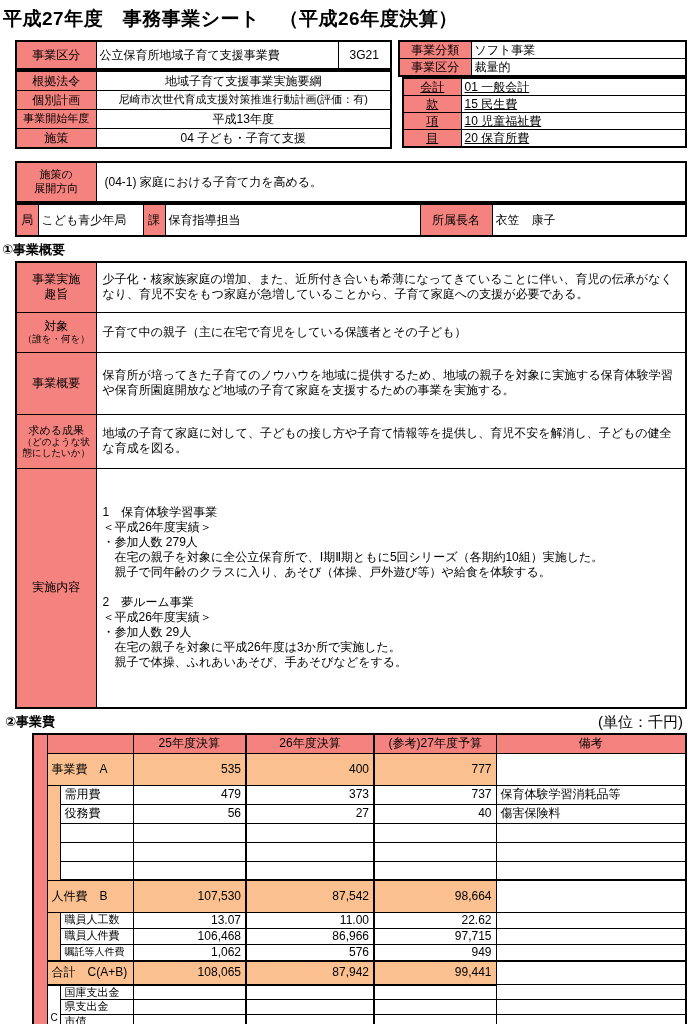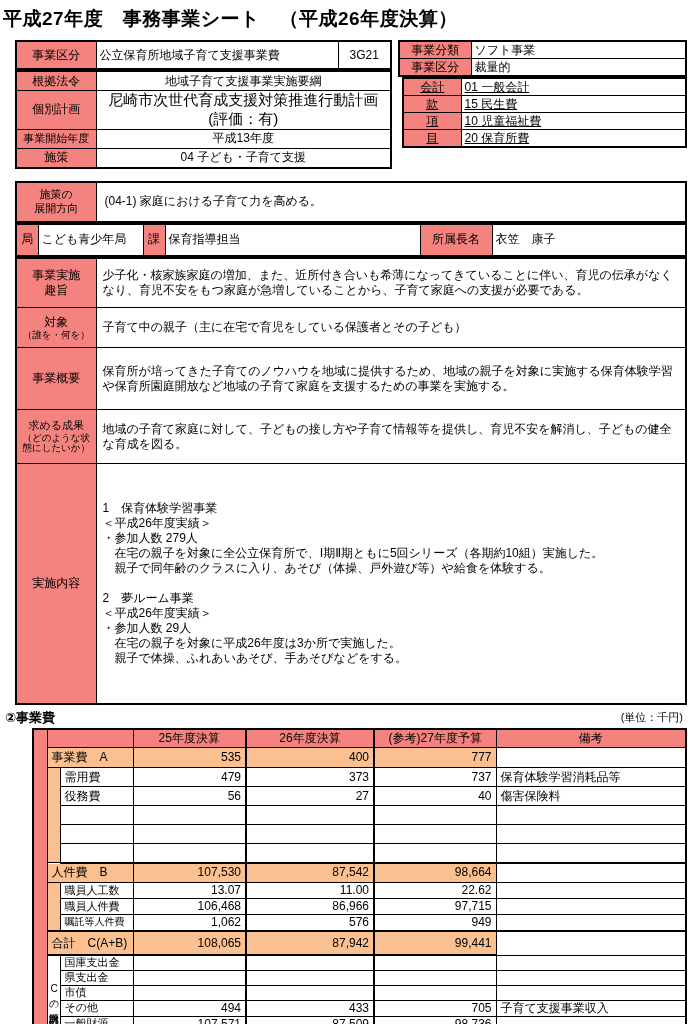--- a/index.html
+++ b/index.html
@@ -26,40 +26,40 @@
   .t4 { margin-left:4px; margin-top:0;text-decoration:underline; }
 
   .policy-tbl { margin-top:12px; }
   .policy-tbl .lbl { font-size:11px; }
   .policy-tbl td { height:38px; }
   .org-tbl td { height:30px; }
 
   .sec-head { font-size:13px; font-weight:bold; margin:4px 0 2px -13px; }
   .ov-tbl td.val { padding:3px 6px; vertical-align:middle; }
 
-  .cost-head-row { display:flex; justify-content:space-between; align-items:center; margin:4px 0 1px 0; }
-  .unit-note { font-size:11px; margin-right:2px; }
+  .cost-head-row { display:flex; justify-content:space-between; align-items:flex-start; margin:4px 0 1px 0; }
+  .unit-note { font-size:15px; margin-right:2px; }
 
   .cost { margin-left:17px; border:2px solid var(--line); }
   .cost td { padding:0 4px; }
   .strip { background:var(--pink); border-right:1px solid var(--line); padding:0; }
   .head { background:var(--pink); text-align:center; font-size:12px; }
   .orgc { background:var(--orange); }
   .num { text-align:right; }
   .db { border-bottom:1px dashed var(--line);margin-left:28px; }
   .sb2 { border-bottom:2px solid var(--line); }
   .st2 { border-top:2px solid var(--line); }
   .c26 { border-left-width:2px; border-right-width:2px; }
   .indent { background:var(--orange); padding:0; }
   .vlabel {
     writing-mode:vertical-rl; text-orientation:upright;
     font-size:10px; text-align:center; padding:0; line-height:12px; background:#fff;
   }
   .sublab { border-left:1px solid var(--line); }
-  tr.h19{height:19px} tr.h20{height:20px} tr.h16{height:16px} tr.h24{height:24px} tr.h15{height:15px}
+  tr.h19{height:19px} tr.h20{height:32px} tr.h16{height:16px} tr.h24{height:24px} tr.h15{height:15px}
 </style>
 </head>
 <body>
 
 <div class="page">
 
   <div class="title">平成27年度　事務事業シート　（平成26年度決算）</div>
 
   <div class="top-meta">
     <div style="width:375px">
@@ -82,21 +82,21 @@
             <col style="width:80px">
             <col style="width:295px">
           </colgroup>
         <tbody>
             <tr>
           <td class="lbl">根拠法令</td>
           <td>地域子育て支援事業実施要綱</td>
         </tr>
         <tr>
           <td class="lbl">個別計画</td>
-          <td style="font-size:15px">尼崎市次世代育成支援対策推進行動計画(評価：有)</td>
+          <td style="font-size:11px">尼崎市次世代育成支援対策推進行動計画(評価：有)</td>
         </tr>
         <tr>
           <td class="lbl" style="font-size:11px">事業開始年度</td>
           <td>平成13年度</td>
         </tr>
         <tr>
           <td class="lbl">施策</td>
           <td>04 子ども・子育て支援</td>
         </tr>
       </tbody>
@@ -175,20 +175,21 @@
       <td class="lbl">局</td>
       <td>こども青少年局</td>
       <td class="lbl">課</td>
       <td>保育指導担当</td>
       <td class="lbl">所属長名</td>
       <td>衣笠　康子</td>
     </tr>
   </tbody>
     </table>
 
+  <div class="sec-head">①事業概要</div>
 
   <table class="tbox ov-tbl" style="width:670px">
     <colgroup>
         <col style="width:80px">
         <col style="width:590px">
       </colgroup>
     <tbody>
         <tr style="height:50px">
       <td class="lbl pre">事業実施
 趣旨</td>

